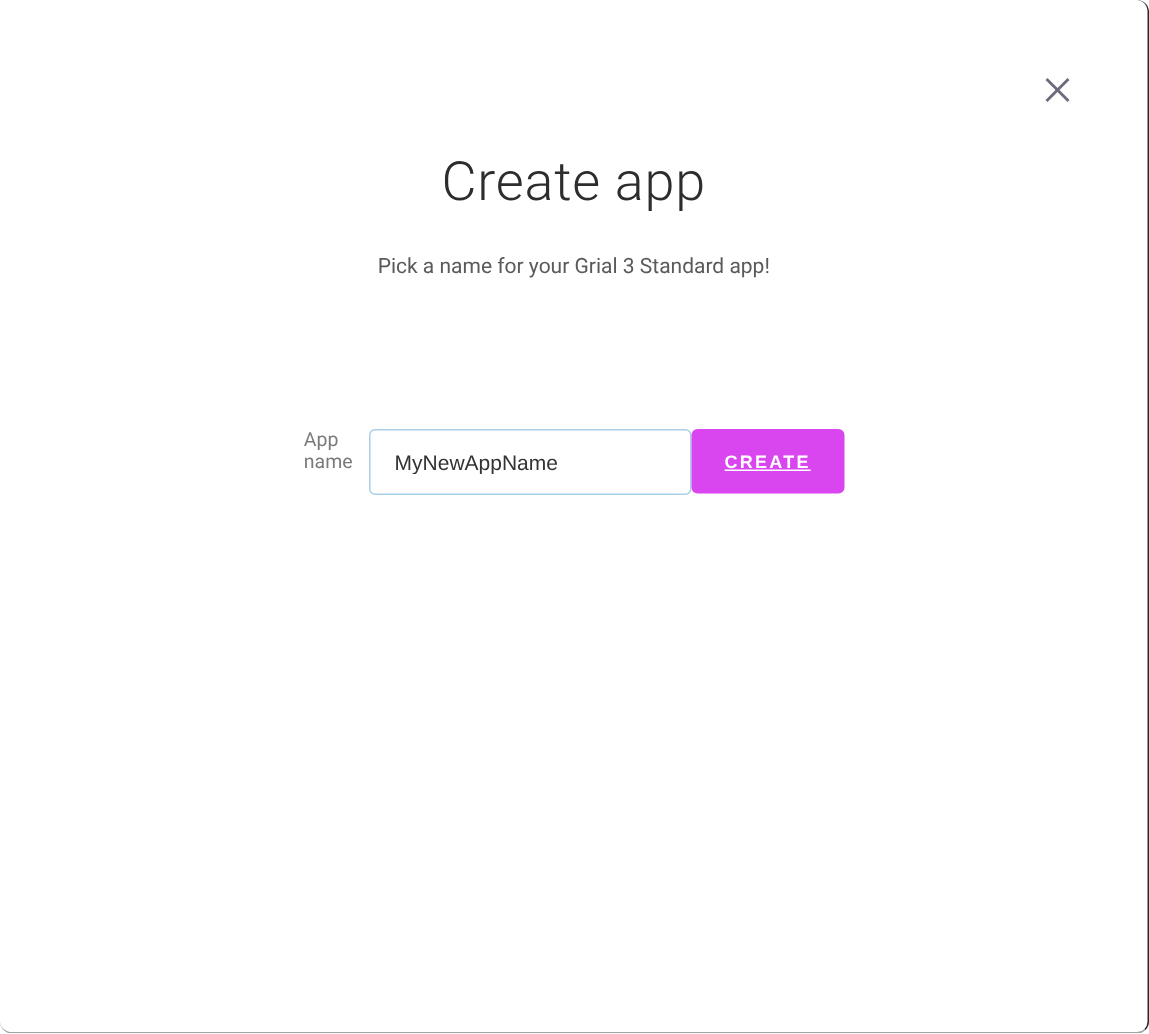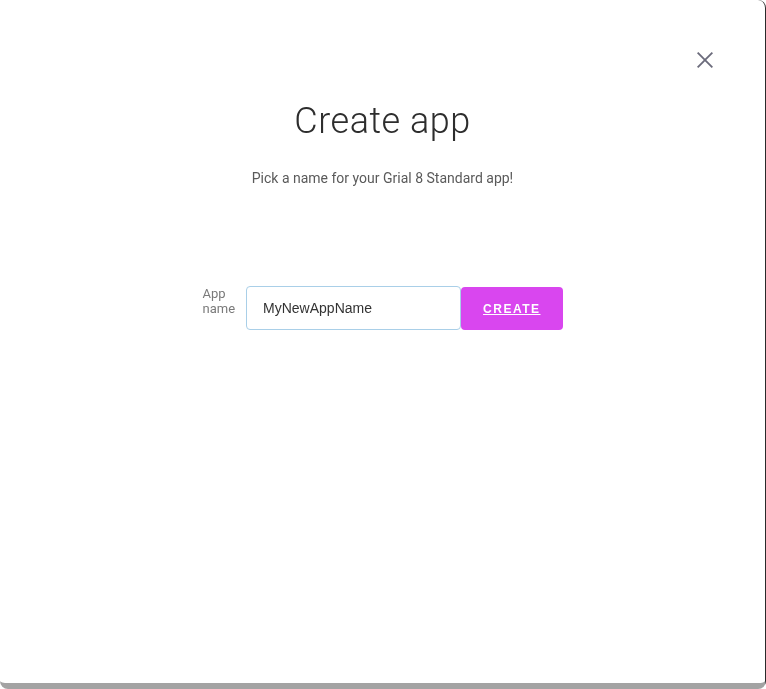--- a/index.html
+++ b/index.html
@@ -16,21 +16,21 @@
       position: relative;
       overflow: hidden;
     }
 
     .modal {
       width: 100%;
       height: 100%;
       background: #ffffff;
       border-radius: 8px;
       border-right: 1px solid #2a2a2a;
-      border-bottom: 6px solid #a3a3a3;
+      border-bottom: 1px solid #a3a3a3;
       position: relative;
       padding-top: 100px;
     }
 
     .close-button {
       position: absolute;
       top: 48px;
       right: 48px;
       width: 24px;
       height: 24px;
@@ -76,21 +76,21 @@
     }
 
     .field-label {
       font-size: 13px;
       color: #7a7a7a;
       margin-bottom: 10px;
     }
 
     .input-row {
       display: flex;
-      align-items: flex-end;
+      align-items: flex-start;
       width: 100%;
     }
 
     .app-name-input {
       flex: 1;
       height: 44px;
       border: 1px solid #a9cfe8;
       border-radius: 4px;
       padding: 0 16px;
       font-size: 14px;
@@ -121,21 +121,21 @@
 
   <button class="close-button">
     <svg viewBox="0 0 24 24" fill="none">
       <line x1="4" y1="4" x2="20" y2="20"></line>
       <line x1="20" y1="4" x2="4" y2="20"></line>
     </svg>
   </button>
 
   <h1 class="title">Create app</h1>
 
-  <p class="subtitle">Pick a name for your Grial 8 Standard app!</p>
+  <p class="subtitle">Pick a name for your Grial 3 Standard app!</p>
 
   <div class="form-area">
     <label class="field-label">App name</label>
     <div class="input-row">
       <input type="text" class="app-name-input" value="MyNewAppName" style="">
       <button class="create-button">Create</button>
     </div>
   </div>
 
 </div>

